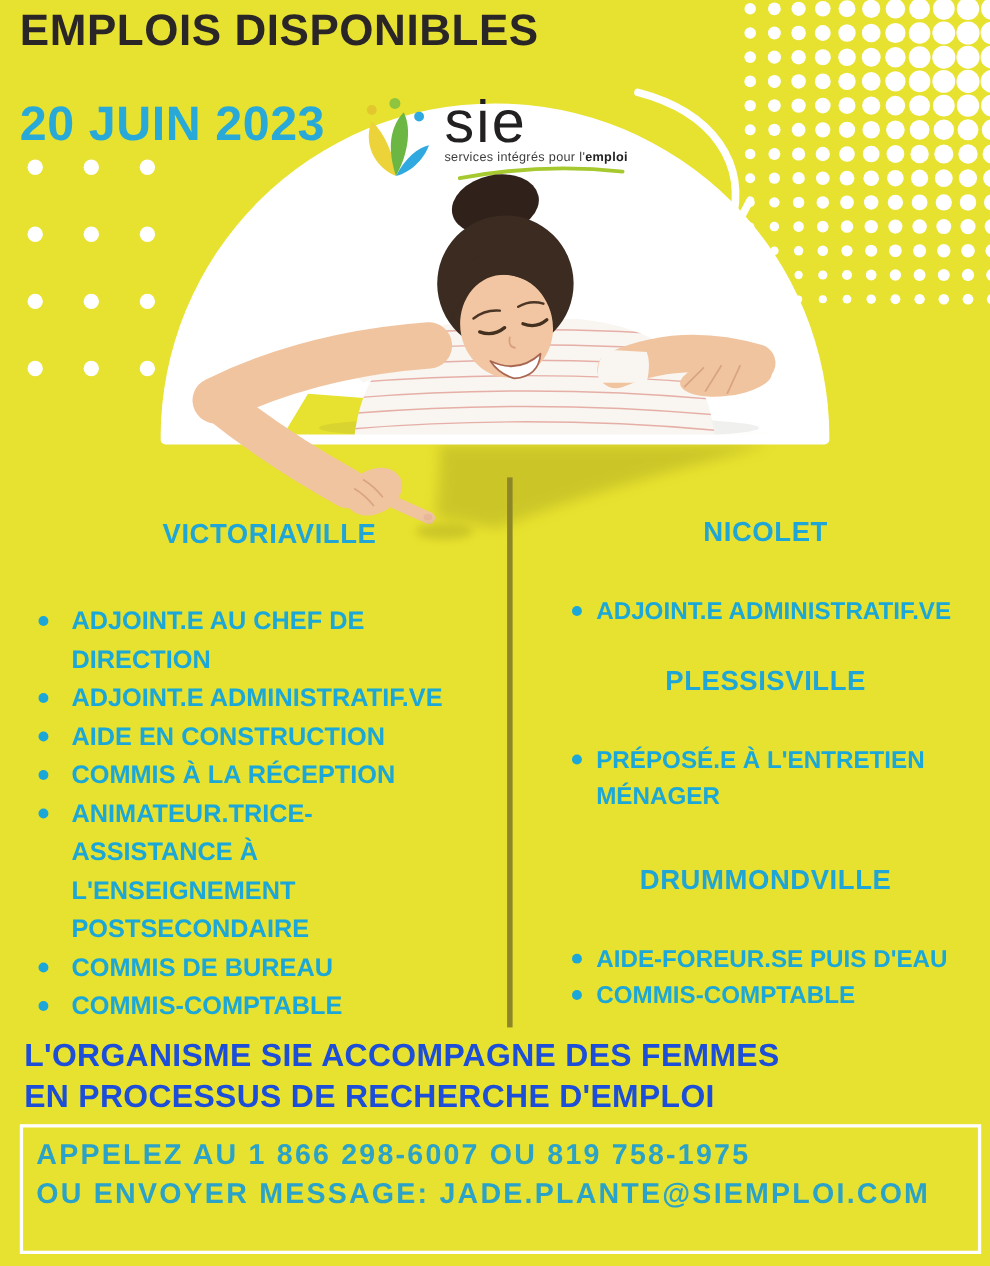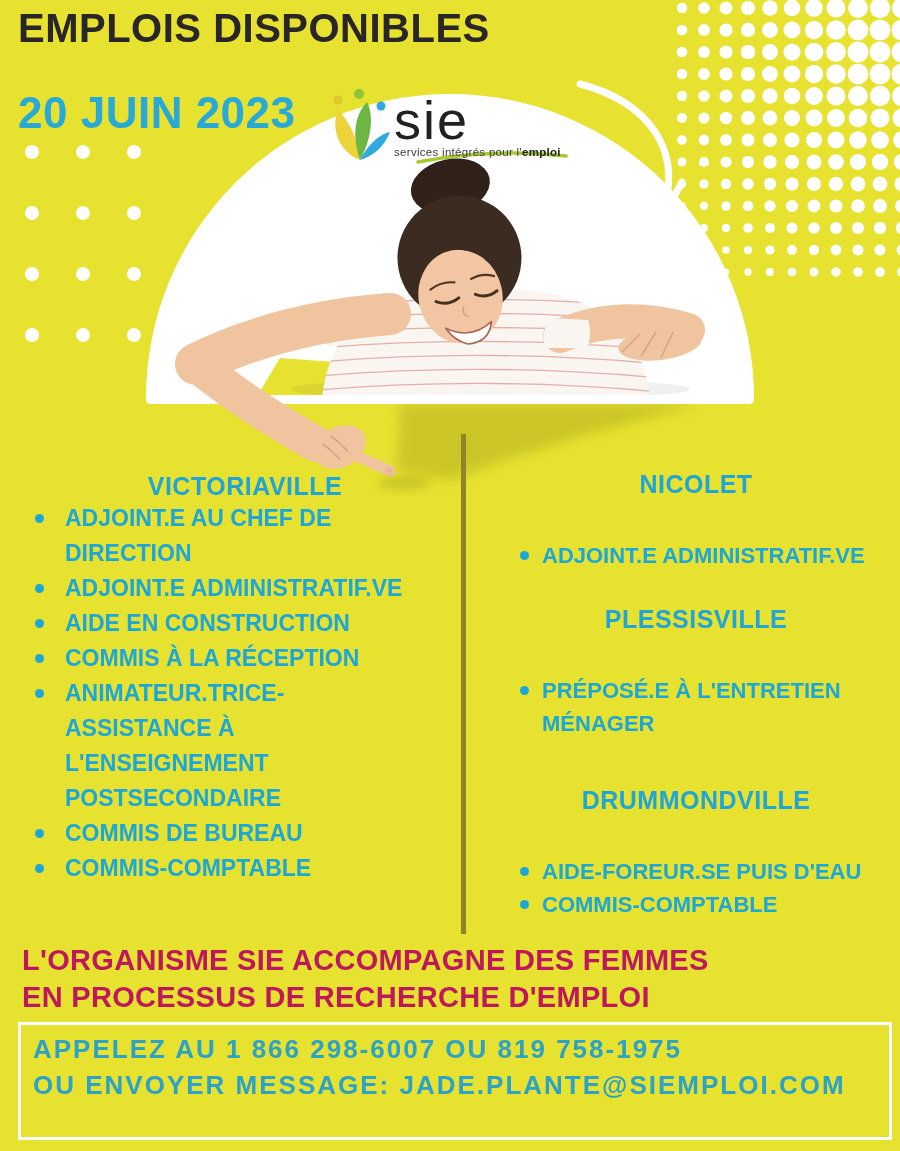--- a/index.html
+++ b/index.html
@@ -10,53 +10,53 @@
   .hero-svg{position:absolute;left:0;top:0;width:900px;height:1151px;z-index:1;}
   .title{
     position:absolute;left:18px;top:6px;z-index:2;
     font-size:40px;font-weight:bold;letter-spacing:0.5px;color:#2a2627;
   }
   .date{
     position:absolute;left:18px;top:52px;z-index:2;
     font-size:44px;font-weight:bold;letter-spacing:0.5px;color:#29a9d8;margin-top:36px;
   }
   .logo{
-    position:absolute;left:322px;top:88px;z-index:2;display:flex;align-items:center;
+    position:absolute;left:322px;top:88px;z-index:2;display:flex;align-items:flex-start;gap:10px;
   }
   .logo-mark{width:72px;height:78px;}
   .logo-text .sie{font-size:54px;line-height:46px;letter-spacing:2px;color:#232021;}
   .logo-text .tagline{margin-top:3px;font-size:11.5px;color:#3f3b3c;letter-spacing:0.3px;}
   .logo-text .tagline b{color:#232021;}
 
   .col-left{position:absolute;left:25px;top:472px;width:440px;z-index:2;}
   .col-right{position:absolute;left:500px;top:470px;width:392px;z-index:2;}
   .city{margin:0;color:#1fa5d6;font-weight:bold;letter-spacing:0.5px;text-align:center;}
   .col-left .city{font-size:25px;}
   .col-right .city{font-size:25px;}
   .jobs{list-style:none;margin:0;padding:0;}
-  .col-left .jobs{width:390px;}
+  .col-left .jobs{margin-top:46px;width:390px;}
   .col-right .jobs{margin-top:40px;width:390px;}
   .jobs li{
     position:relative;color:#1ba7d7;font-weight:bold;
   }
   .col-left .jobs li{font-size:23px;line-height:35px;padding-left:40px;width:350px;}
   .col-right .jobs li{font-size:22px;line-height:33px;padding-left:42px;width:348px;}
   .jobs li::before{
     content:"";position:absolute;border-radius:50%;background:#1ba7d7;
   }
   .col-left .jobs li::before{left:10px;top:13px;width:9px;height:9px;}
   .col-right .jobs li::before{left:20px;top:12px;width:9px;height:9px;}
   .sec-2{margin-top:33px;}
   .sec-3{margin-top:46px;}
 
   .divider{position:absolute;left:461px;top:434px;width:5px;height:500px;background:#8c8628;z-index:2;}
 
   .about{
     position:absolute;left:22px;top:942px;z-index:2;
-    font-size:29px;font-weight:bold;line-height:37px;color:#be185d;letter-spacing:0.3px;
+    font-size:29px;font-weight:bold;line-height:37px;color:#1d4ed8;letter-spacing:0.3px;
   }
   .contact-box{
     position:absolute;left:18px;top:1022px;width:844px;height:106px;z-index:2;
     border:3px solid #ffffff;padding:6px 12px 0 12px;box-sizing:content-box;
   }
   .contact-box .line{
     font-size:26px;font-weight:bold;color:#2ba2c8;letter-spacing:2px;line-height:36px;white-space:nowrap;
   }
 </style>
 </head>

